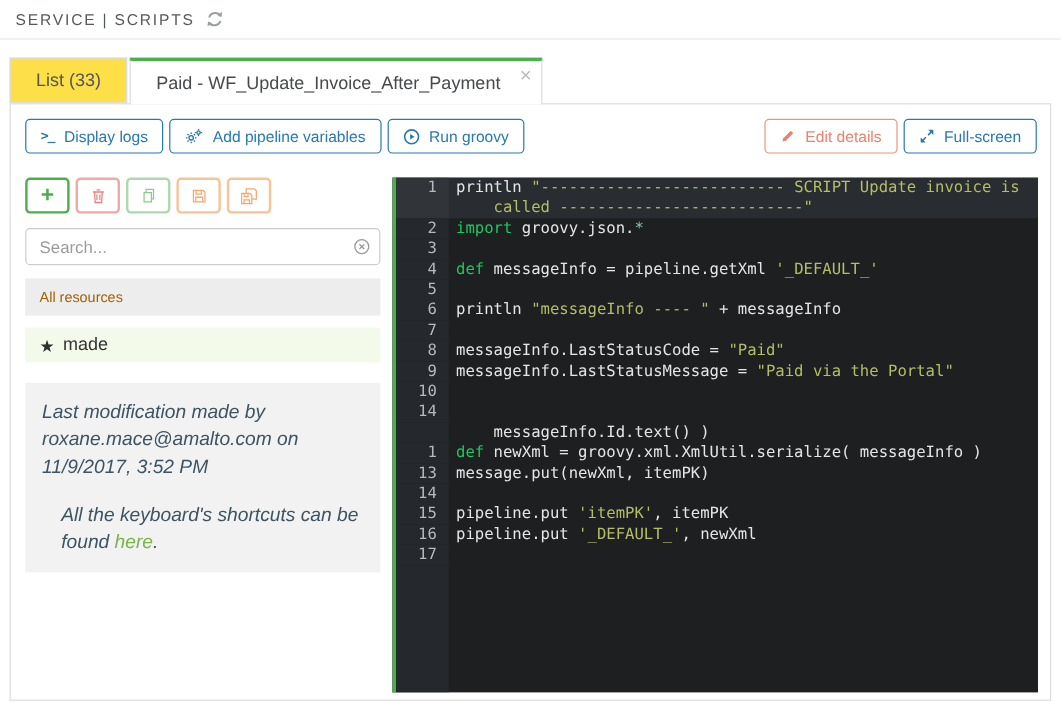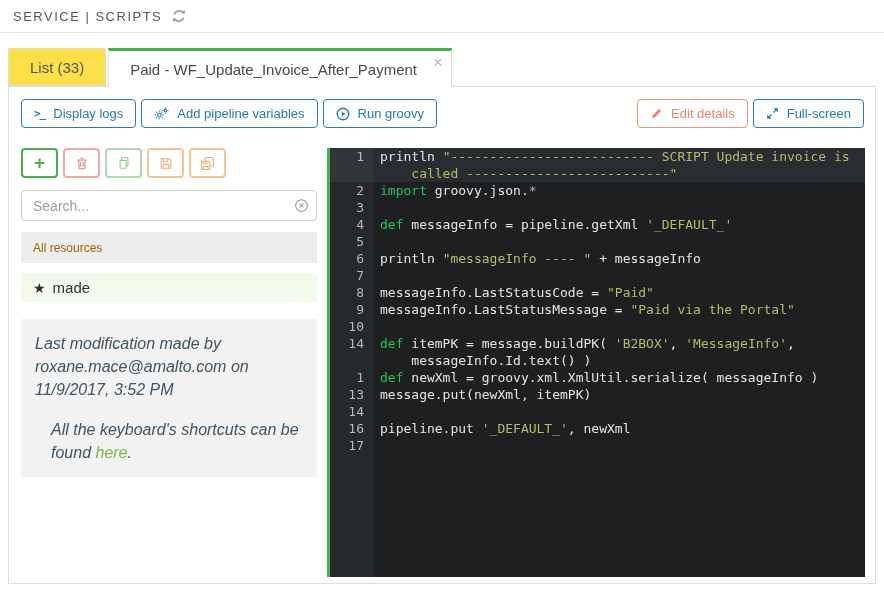--- a/index.html
+++ b/index.html
@@ -264,39 +264,42 @@
         <div class="ed-row">
           <span class="gut">9</span>
           <span class="code"><span class="tok-p">messageInfo.LastStatusMessage = </span><span class="tok-s">"Paid via the Portal"</span></span>
         </div>
         <div class="ed-row">
           <span class="gut">10</span>
           <span class="code"></span>
         </div>
         <div class="ed-row">
           <span class="gut">14</span>
-          <span class="code"><span class="tok-k">def</span><span class="tok-p"> itemPK = message.buildPK( </span><span class="tok-s">'B2BOX'</span><span class="tok-p">, </span><span class="tok-s">'MessageInfo'</span><span class="tok-p">,</span></span>
         </div>
         <div class="ed-row">
           <span class="gut"></span>
           <span class="code"><span class="tok-p">    messageInfo.Id.text() )</span></span>
         </div>
         <div class="ed-row">
           <span class="gut">1</span>
           <span class="code"><span class="tok-k">def</span><span class="tok-p"> newXml = groovy.xml.XmlUtil.serialize( messageInfo )</span></span>
         </div>
         <div class="ed-row">
           <span class="gut">13</span>
           <span class="code"><span class="tok-p">message.put(newXml, itemPK)</span></span>
         </div>
         <div class="ed-row">
           <span class="gut">14</span>
           <span class="code"></span>
         </div>
         <div class="ed-row">
+          <span class="gut">15</span>
+          <span class="code"><span class="tok-p">pipeline.put </span><span class="tok-s">'itemPK'</span><span class="tok-p">, itemPK</span></span>
+        </div>
+        <div class="ed-row">
           <span class="gut">16</span>
           <span class="code"><span class="tok-p">pipeline.put </span><span class="tok-s">'_DEFAULT_'</span><span class="tok-p">, newXml</span></span>
         </div>
         <div class="ed-row">
           <span class="gut">17</span>
           <span class="code"></span>
         </div>
         <div class="ed-row fill">
           <span class="gut"></span>
         </div>

